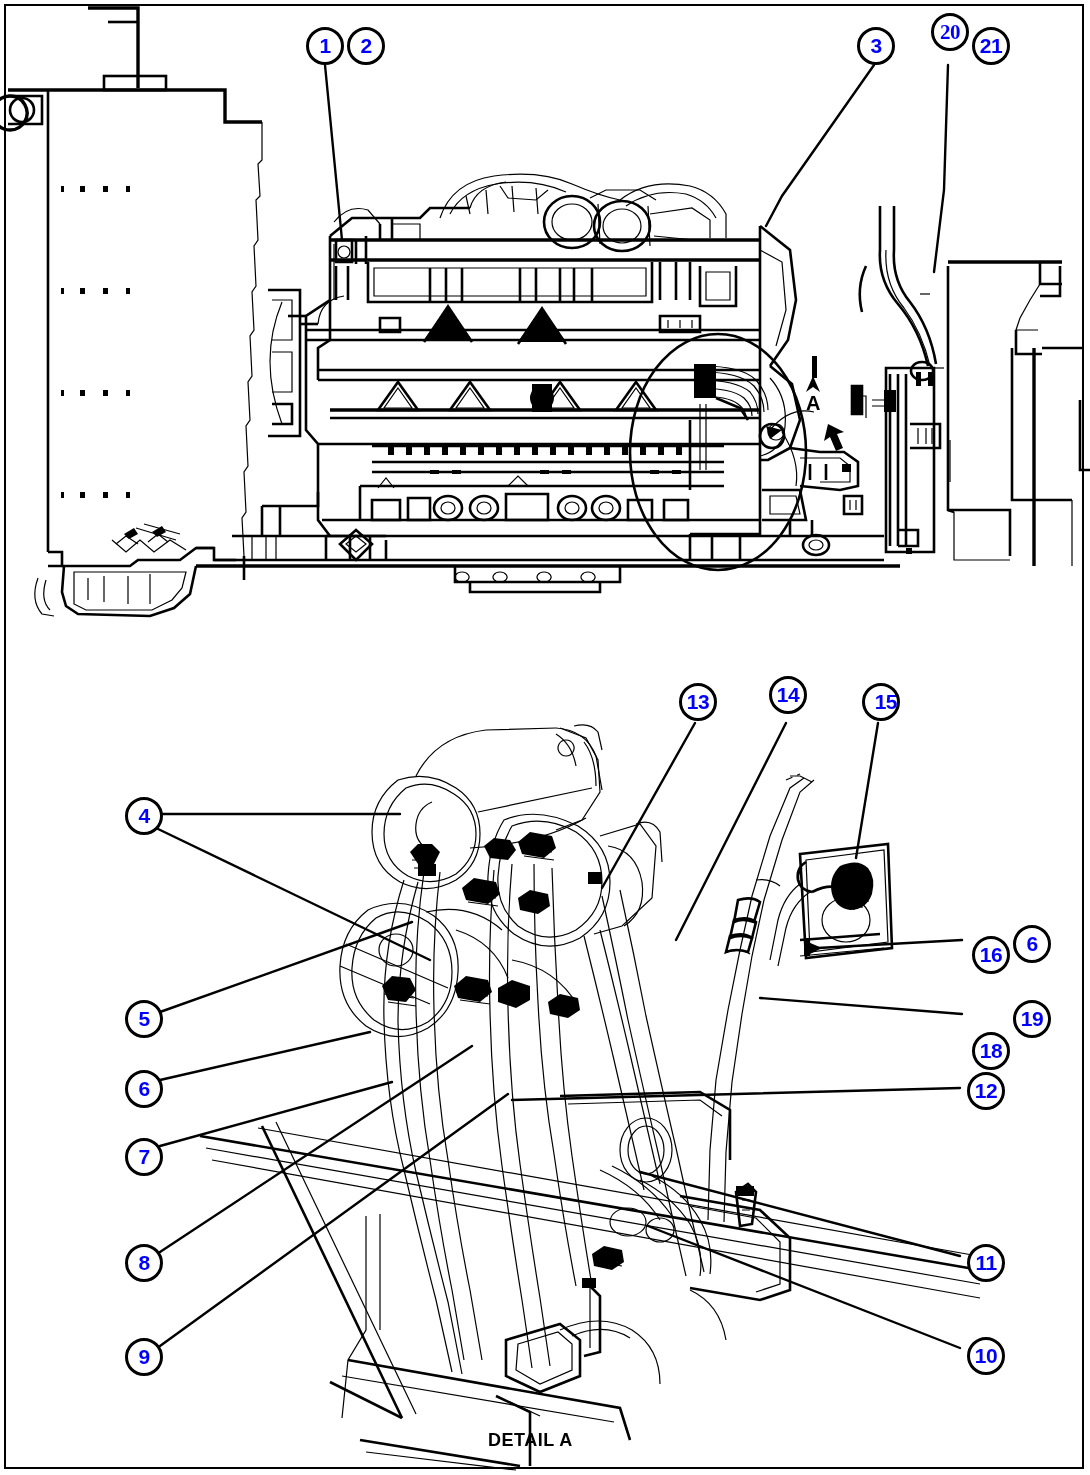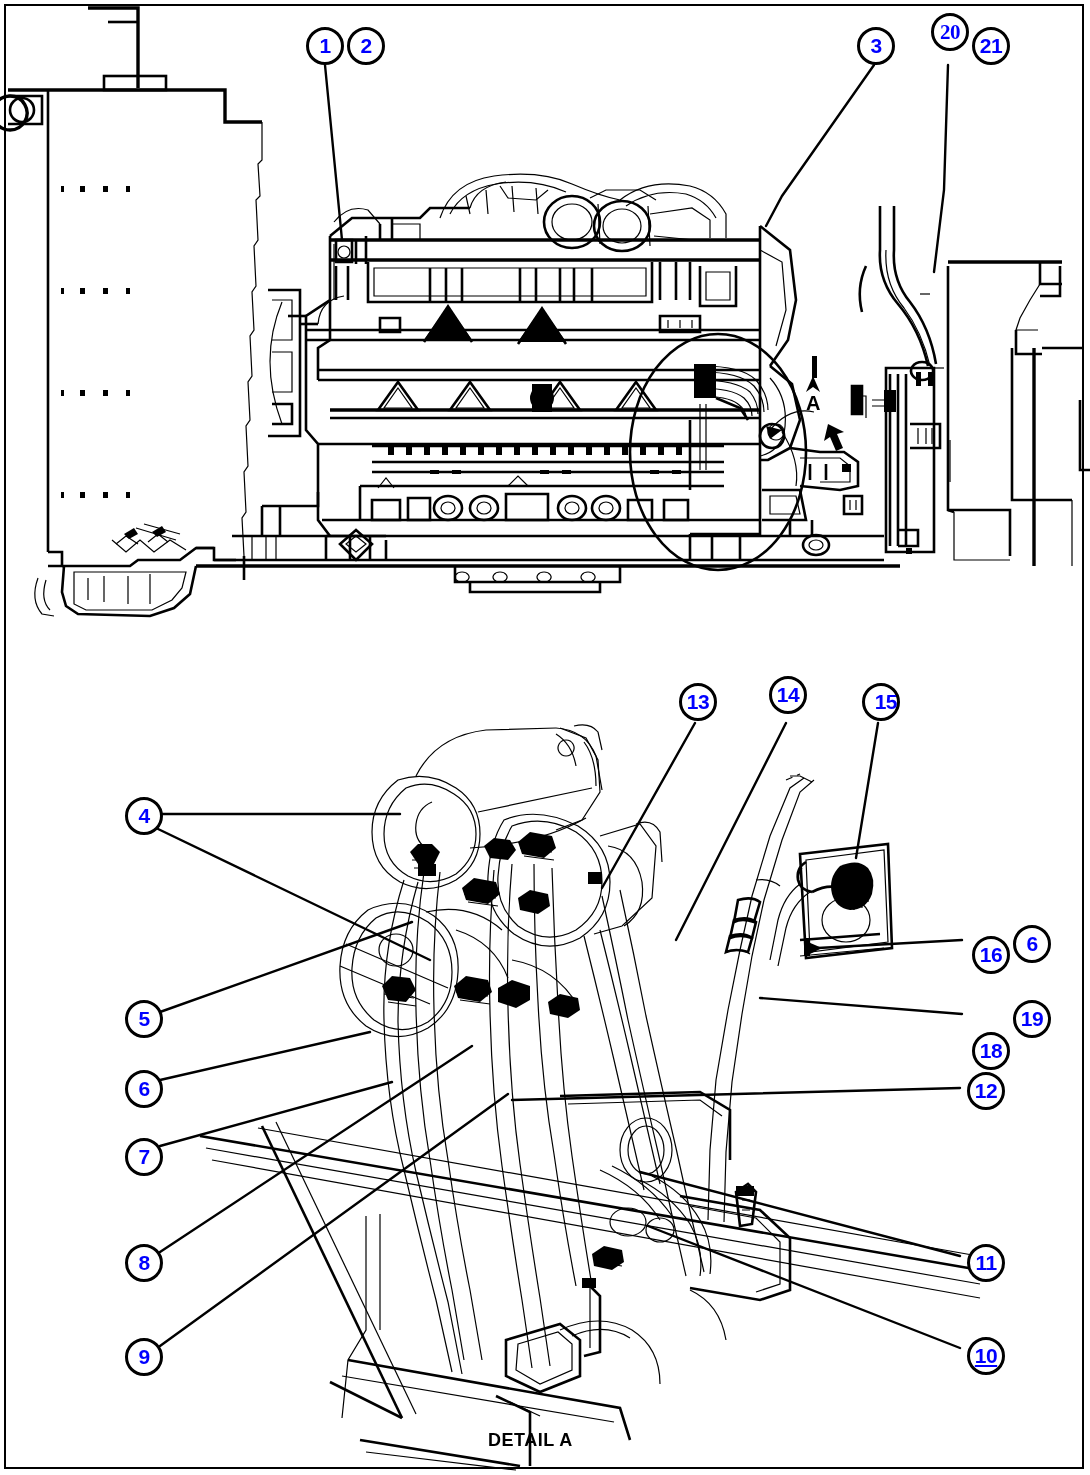--- a/index.html
+++ b/index.html
@@ -574,20 +574,20 @@
       <div class="callout" style="left: 125px; top: 1070px;">6</div>
       <div class="callout" style="left: 125px; top: 1138px;">7</div>
       <div class="callout" style="left: 125px; top: 1244px;">8</div>
       <div class="callout" style="left: 125px; top: 1338px;">9</div>
       <div class="callout" style="left: 972px; top: 925px; margin-top: 11px;">16</div>
       <div class="callout" style="left: 1013px; top: 925px;">6</div>
       <div class="callout" style="left: 972px; top: 1000px; margin-top: 32px;">18</div>
       <div class="callout" style="left: 1013px; top: 1000px;">19</div>
       <div class="callout" style="left: 967px; top: 1072px;">12</div>
       <div class="callout" style="left: 967px; top: 1244px;">11</div>
-      <div class="callout" style="left: 967px; top: 1337px; text-decoration: underline;">10</div>
+      <div class="callout" style="left: 967px; top: 1337px;">10</div>
     </div>
 
   <div class="detail-label" style="left:488px; top:1430px;">DETAIL A</div>
 
   <div class="view-letter" style="left:806px; top:392px;">A</div>
 
 </div>
 
 </body></html>

